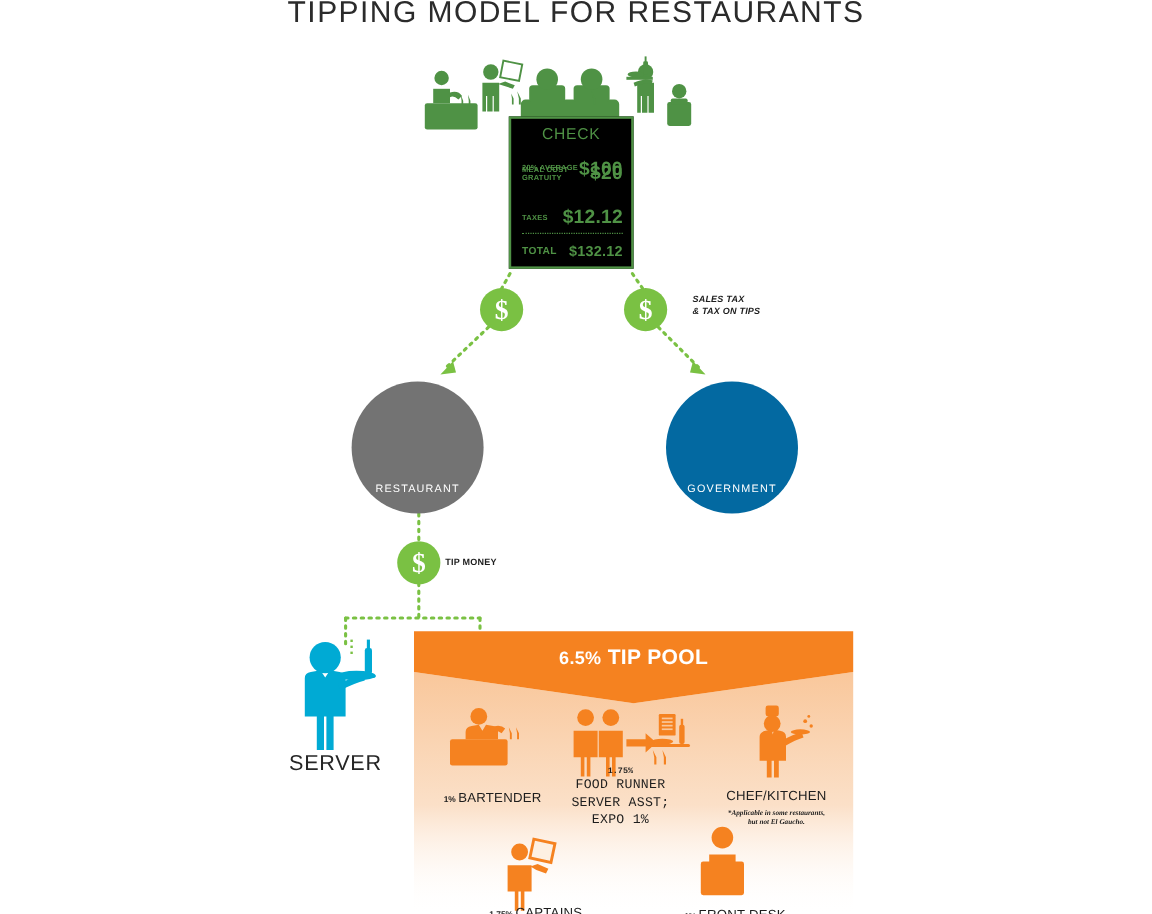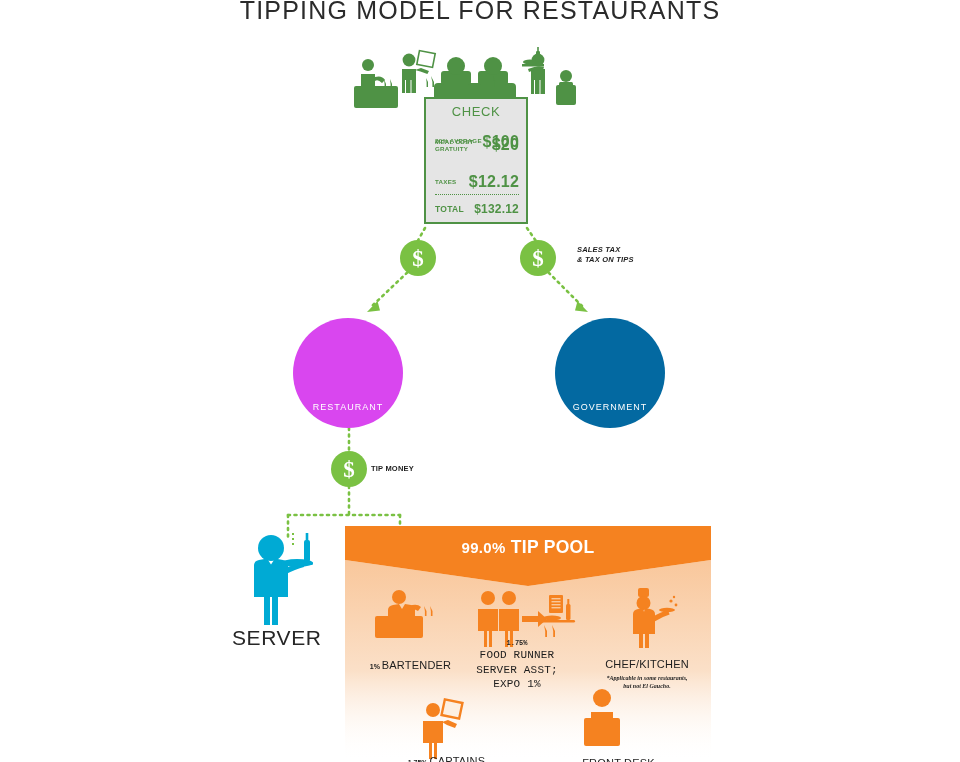--- a/index.html
+++ b/index.html
@@ -14,21 +14,21 @@
   
   .title{
     position:absolute;left:0;top:-4px;width:960px;text-align:center;
     font-size:25px;letter-spacing:1.2px;color:#2b2b2b;font-weight:400;
     font-family:"Liberation Sans", sans-serif;
   }
 
   
   .check{
     position:absolute;left:424px;top:97px;width:104px;height:127px;
-    border:2.5px solid #4f9245;background:#e5e5e5;box-sizing:border-box;
+    border:2.5px solid #4f9245;background:#000000;box-sizing:border-box;
   }
   .check-title{
     position:absolute;left:0;top:5px;width:100%;text-align:center;
     font-size:13px;color:#4f9245;letter-spacing:.6px;
   }
   .check-row{
     position:absolute;left:9px;right:7px;display:flex;align-items:center;
     justify-content:space-between;color:#4f9245;
   }
   .check-row .lbl{font-size:6.2px;font-weight:bold;letter-spacing:.25px;line-height:1.35;text-align:left;}
@@ -57,30 +57,30 @@
   .badge-label{
     position:absolute;font-size:7.5px;font-weight:bold;color:#1d1d1d;
     letter-spacing:.2px;line-height:1.35;
   }
 
   
   .circle{
     position:absolute;width:110px;height:110px;border-radius:50%;
     display:flex;flex-direction:column;align-items:center;justify-content:flex-end;
   }
-  .circle.rest{left:293px;top:318px;background:#d946ef;}
+  .circle.rest{left:293px;top:318px;background:#737373;}
   .circle.gov{left:555px;top:318px;background:#0369a1;}
   .circle-label{
     color:#fff;font-size:9px;letter-spacing:1px;margin-bottom:16px;font-weight:400;
   }
 
   
   .server-label{
-    position:absolute;left:232px;top:626px;width:95px;
-    font-size:21px;color:#262626;letter-spacing:.6px;
+    position:absolute;left:232px;top:626px;width:95px;text-align:center;
+    font-size:18px;color:#262626;letter-spacing:.6px;
   }
 
   
   .pool{position:absolute;left:345px;top:526px;width:366px;height:236px;}
   .pool-title{
     position:absolute;left:0;top:11px;width:366px;text-align:center;
     color:#ffffff;font-size:17.5px;letter-spacing:.3px;font-weight:bold;
   }
   .pool-title .pct{font-size:15px;}
   .pool-item-label{
@@ -321,21 +321,21 @@
   </div>
 
   <div class="circle gov">
     <div class="circle-label">GOVERNMENT</div>
   </div>
 
   <div class="server-label">SERVER</div>
 
   <div class="pool">
     <div class="pool-title">
-      <span class="pct">99.0%</span><span> TIP POOL</span>
+      <span class="pct">6.5%</span><span> TIP POOL</span>
     </div>
 
     <div class="pool-item-label" style="left:8px;top:127px;width:115px;">
       <span class="pct">1% </span><span class="nm">BARTENDER</span>
     </div>
 
     <div class="pool-item-label" style="left:112px;top:113px;width:120px;font-family:Liberation Mono, monospace;">
       <span class="pct" style="display:block;">1.75%</span>
         <span class="nm" style="white-space:pre-line;display:block;">FOOD RUNNER
 SERVER ASST;

